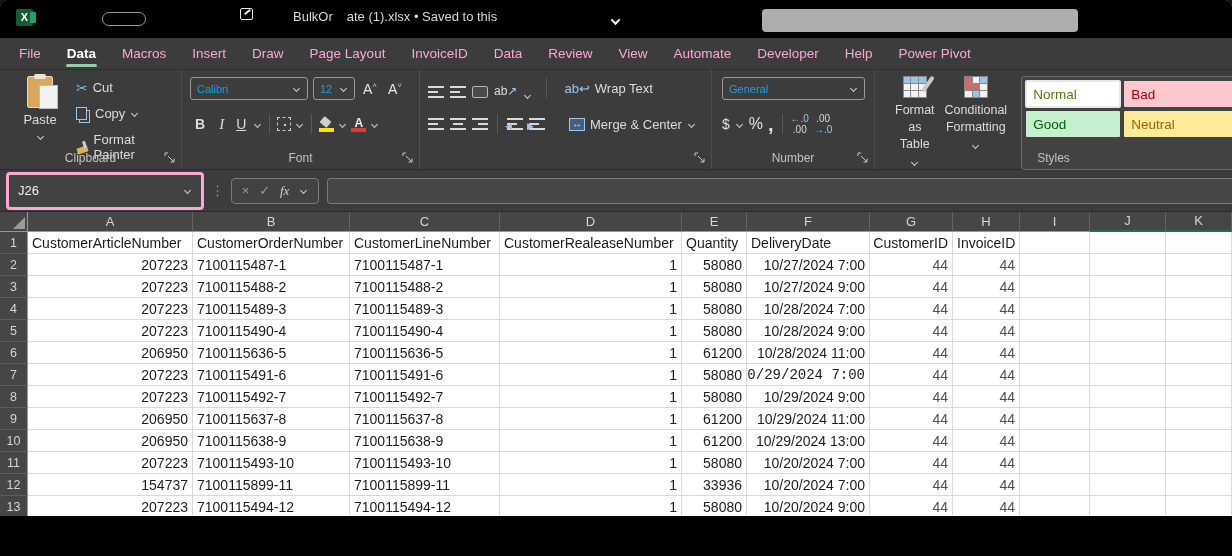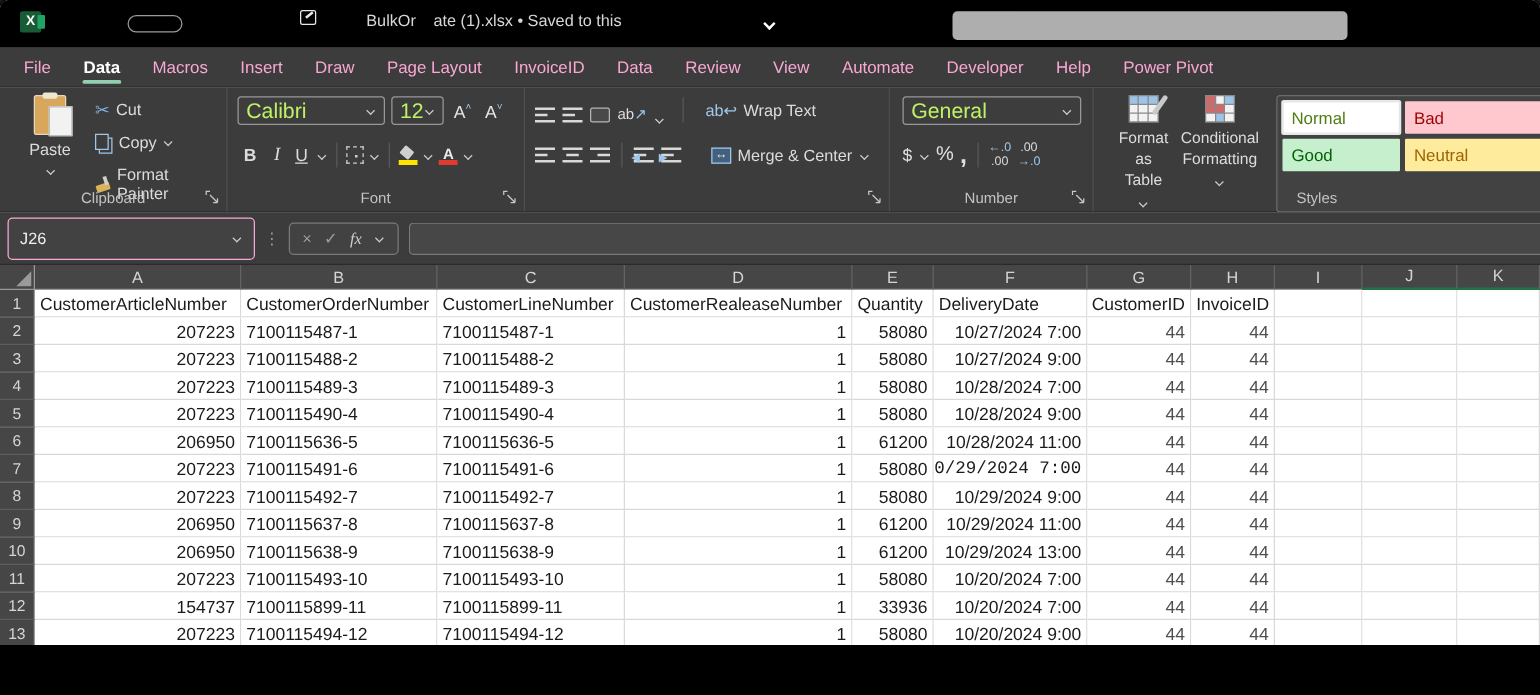--- a/index.html
+++ b/index.html
@@ -34,21 +34,21 @@
   .tab.active::after { content:""; position:absolute; left:12px; right:12px; bottom:3px; height:3px; background:#93ceb1; border-radius:2px; }
 
   
   #ribbon { position:absolute; left:0; top:70px; width:1232px; height:100px; background:#3c3c3c;
     display:flex; border-bottom:1px solid #2a2a2a; color:#dcdcdc; }
   .rgroup { position:relative; height:100%; border-right:1px solid #4e4e4e; flex:none; }
   .rgroup-label { position:absolute; bottom:4px; left:0; right:0; text-align:center; font-size:12px; color:#c2c2c2; }
   .launcher { position:absolute; bottom:5px; right:5px; width:12px; height:12px; }
   .btn { display:flex; align-items:center; gap:5px; font-size:13px; color:#dcdcdc; padding:2px 4px; border-radius:2px; }
   .combo { display:flex; align-items:center; justify-content:space-between; border:1px solid #989898; border-radius:3px;
-    background:#3d3d3d; color:#bef264; font-size:17px; padding:0 6px; height:23px; }
+    background:#3d3d3d; color:#0ea5e9; font-size:11px; padding:0 6px; height:23px; }
 
   
   #g-clipboard { width:182px; }
   #paste-btn { position:absolute; left:16px; top:6px; width:48px; text-align:center; color:#dcdcdc; font-size:13px; }
   .clipboard-ico { position:relative; width:26px; height:32px; margin:0 auto 4px; background:#d8a75c; border:1px solid #e8d9bd; border-radius:2px; }
   .clipboard-ico::before { content:""; position:absolute; left:6px; top:-3px; width:12px; height:5px; background:#efe6d2; border-radius:2px; }
   .clipboard-ico::after { content:""; position:absolute; right:-6px; top:8px; width:17px; height:22px; background:#f2f2f2; border:1px solid #bdbdbd; }
   #clip-list { position:absolute; left:72px; top:8px; display:flex; flex-direction:column; gap:7px; }
   .scissors { color:#7fb2de; font-size:14px; line-height:12px; }
   .copy-ico { position:relative; width:11px; height:13px; border:1.4px solid #9ec7ea; background:#3c3c3c; box-shadow:3px 3px 0 -1px #3c3c3c, 3px 3px 0 0 #9ec7ea; margin-right:3px; }
@@ -111,21 +111,21 @@
   .ft-ico .b { background:#9dc3e6; }
   .ft-ico { position:relative; }
   .ft-ico::after { content:""; position:absolute; right:-4px; top:-2px; width:4px; height:18px; background:#c9c9c9; transform:rotate(35deg); border-radius:2px; }
   #style-gallery { border:1px solid #6b6b6b; background:#424242; border-radius:3px; padding:4px; display:grid; grid-template-columns:94px 110px; grid-auto-rows:26px; gap:4px; margin-left:4px; min-width:220px; }
   .style-cell { display:flex; align-items:center; padding-left:7px; font-size:13.5px; border-radius:1px; }
   .style-cell.selected { outline:2px solid #e8e8e8; outline-offset:-1px; box-shadow:inset 0 0 0 3px #fff; }
 
   
   #formula-row { position:absolute; left:0; top:170px; width:1232px; height:42px; background:#3c3c3c;
     display:flex; align-items:center; border-bottom:1px solid #2a2a2a; }
-  #name-box { margin-left:6px; width:198px; height:26px; border:1px solid #f9a8d4; border-radius:4px;
+  #name-box { margin-left:6px; width:198px; height:26px; border:3px solid #f9a8d4; border-radius:4px;
     display:flex; align-items:center; justify-content:space-between; padding:16px 9px; color:#f0f0f0; font-size:13px; background:#424242; }
   #nb-dots { color:#9a9a9a; margin:0 7px; font-size:13px; }
   #fx-group { width:88px; height:26px; border:1px solid #7a7a7a; border-radius:4px; background:#424242;
     display:flex; align-items:center; justify-content:space-evenly; color:#9a9a9a; font-size:13px; }
   #fx-group .fx { font-style:italic; font-family:"Liberation Serif",serif; color:#cfcfcf; }
   #formula-input { flex:1; margin:0 0 0 8px; height:26px; border:1px solid #7a7a7a; border-radius:4px 0 0 4px; background:#474747; border-right:none; }
 
   
   #grid { position:absolute; left:0; top:212px; width:1232px; bottom:0; background:#fff; }
   #col-headers { display:flex; height:20px; background:#464646; }

